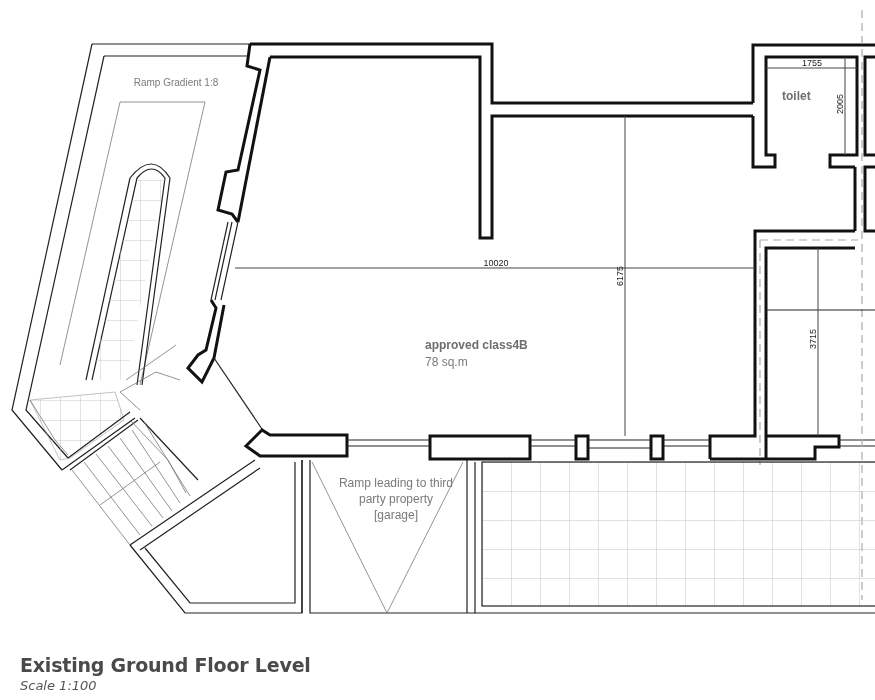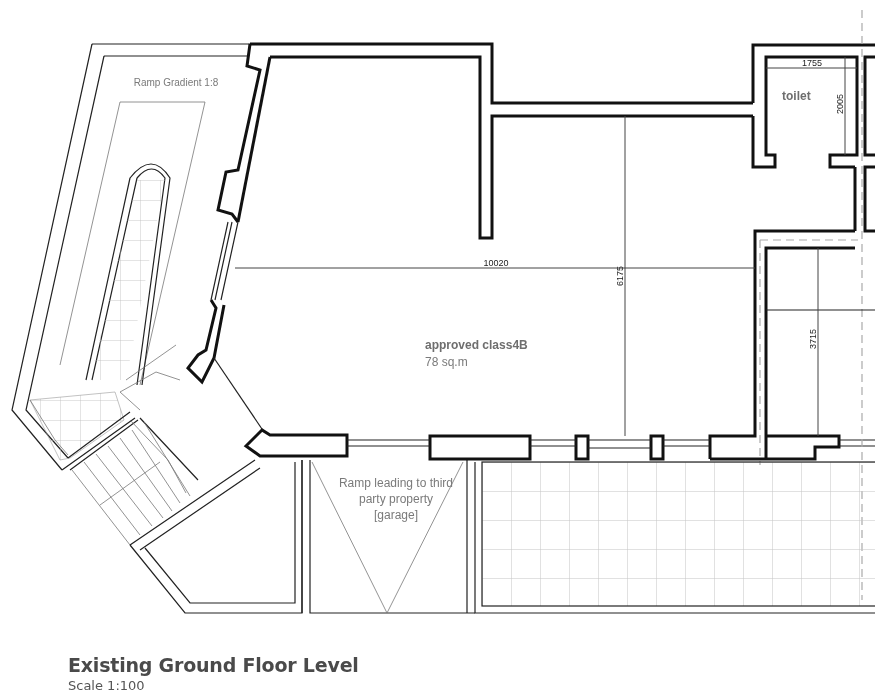--- a/index.html
+++ b/index.html
@@ -6,23 +6,23 @@
   body { width: 875px; height: 700px; position: relative; overflow: hidden; font-family: "Liberation Sans", sans-serif; }
   #plan { position: absolute; left: 0; top: 0; width: 875px; height: 640px; }
   .wall { fill: none; stroke: #111; stroke-width: 3; stroke-linejoin: miter; }
   .thin { fill: none; stroke: #222; stroke-width: 1.2; }
   .hair { fill: none; stroke: #777; stroke-width: 0.8; }
   .dash { fill: none; stroke: #aaa; stroke-width: 1.2; stroke-dasharray: 8 5; }
   .dim { fill: none; stroke: #444; stroke-width: 1; }
   .lbl { fill: #7a7a7a; font-family: "Liberation Sans", sans-serif; }
   .lbl-bold { fill: #6e6e6e; font-weight: bold; font-family: "Liberation Sans", sans-serif; }
   .dimtxt { fill: #222; font-size: 9px; font-family: "Liberation Sans", sans-serif; }
-  .title-block { position: absolute; left: 20px; top: 653px; margin-left: 48px; }
+  .title-block { position: absolute; left: 20px; top: 653px; }
   .title { font-family: "DejaVu Sans", sans-serif; font-weight: bold; font-size: 19px; color: #4a4a4a; letter-spacing: -0.2px; line-height: 24px; }
-  .scale { font-family: "DejaVu Sans", sans-serif; font-size: 13px; color: #555; line-height: 16px; margin-top: 1px; }
+  .scale { font-family: "DejaVu Sans", sans-serif; font-size: 13px; color: #555; line-height: 16px; margin-top: 1px; font-style: italic; }
 </style>
 </head>
 <body>
 
 <svg id="plan" viewBox="0 0 875 640" xmlns="http://www.w3.org/2000/svg">
   <defs>
     <pattern id="tile" width="29" height="29" patternUnits="userSpaceOnUse" x="482" y="462">
       <path d="M29 0 L0 0 0 29" fill="none" stroke="#c4c4c4" stroke-width="1"></path>
     </pattern>
     <pattern id="tileS" width="20" height="20" patternUnits="userSpaceOnUse">

